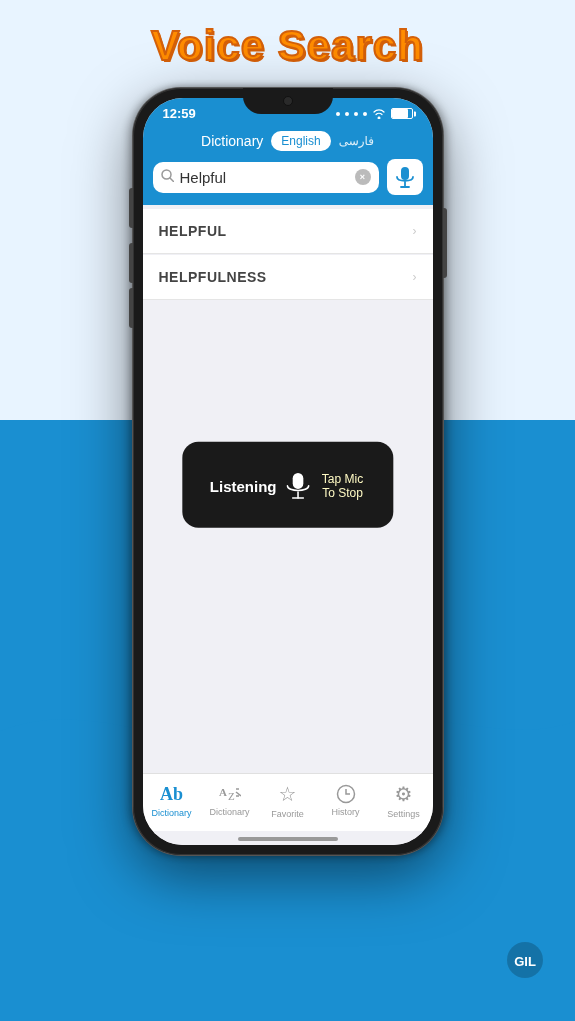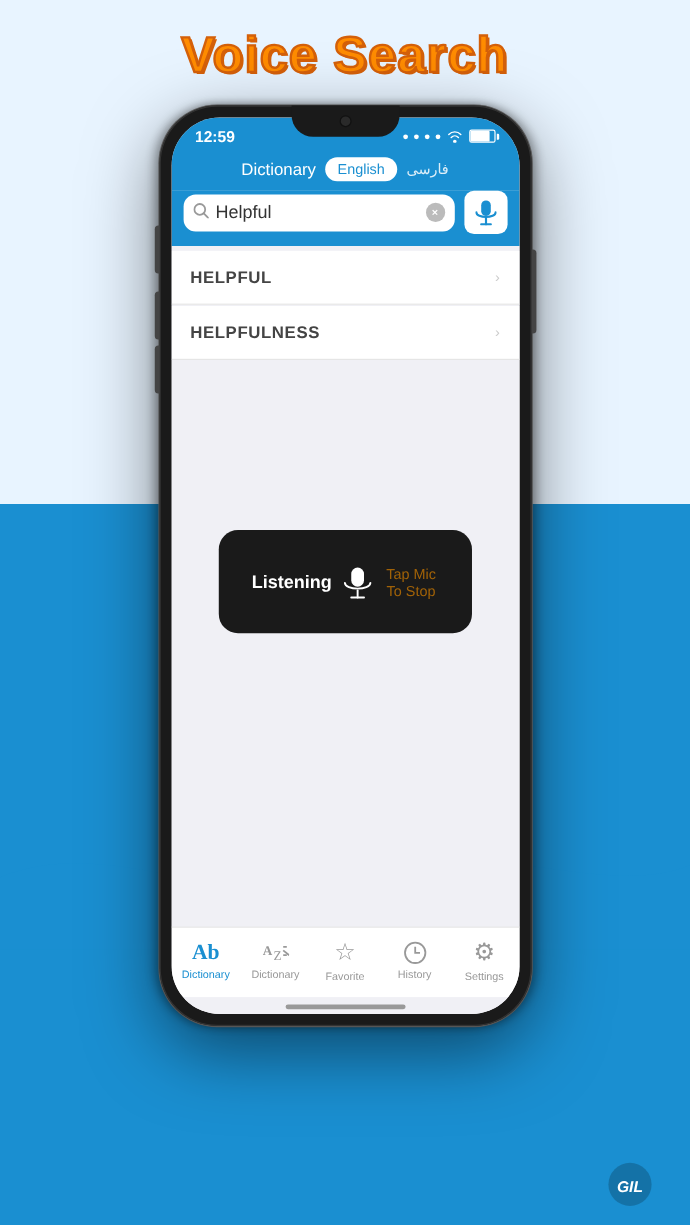--- a/index.html
+++ b/index.html
@@ -299,21 +299,21 @@
       gap: 10px;
       min-width: 160px;
       z-index: 50;
     }
     .listening-title {
       color: white;
       font-size: 15px;
       font-weight: 600;
     }
     .listening-hint {
-      color: #a16207;
+      color: #fef9c3;
       font-size: 12px;
       text-align: center;
     }
 
     
     .tab-bar {
       background: white;
       display: flex;
       justify-content: space-around;
       align-items: center;
@@ -347,27 +347,26 @@
     .home-bar {
       width: 100px;
       height: 4px;
       background: #999;
       border-radius: 2px;
     }
 
     
     .bottom-logo {
       position: absolute;
-      bottom: 8px;
+      bottom: 35px;
       right: 30px;
       z-index: 5;
       color: rgba(255,255,255,0.6);
       font-size: 22px;
       font-weight: 700;
-      font-style: italic;
     }
   </style>
 </head>
 <body>
 
 <div class="bg-top"></div>
 <div class="bg-bottom"></div>
 
 <svg class="bg-wave" viewBox="0 0 575 120" preserveAspectRatio="none" xmlns="http://www.w3.org/2000/svg">
   <path d="M0,60 C100,20 200,100 300,60 C400,20 500,80 575,50 L575,120 L0,120 Z" fill="#1a8fd1"></path>

